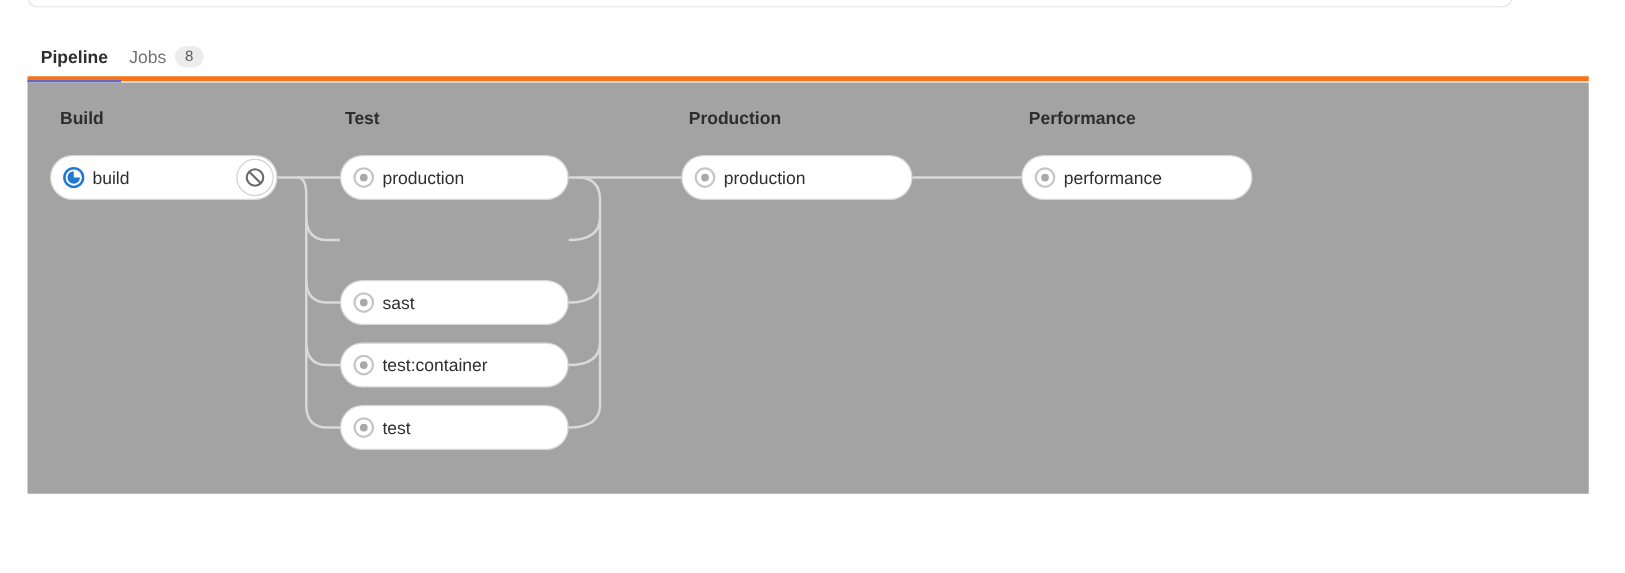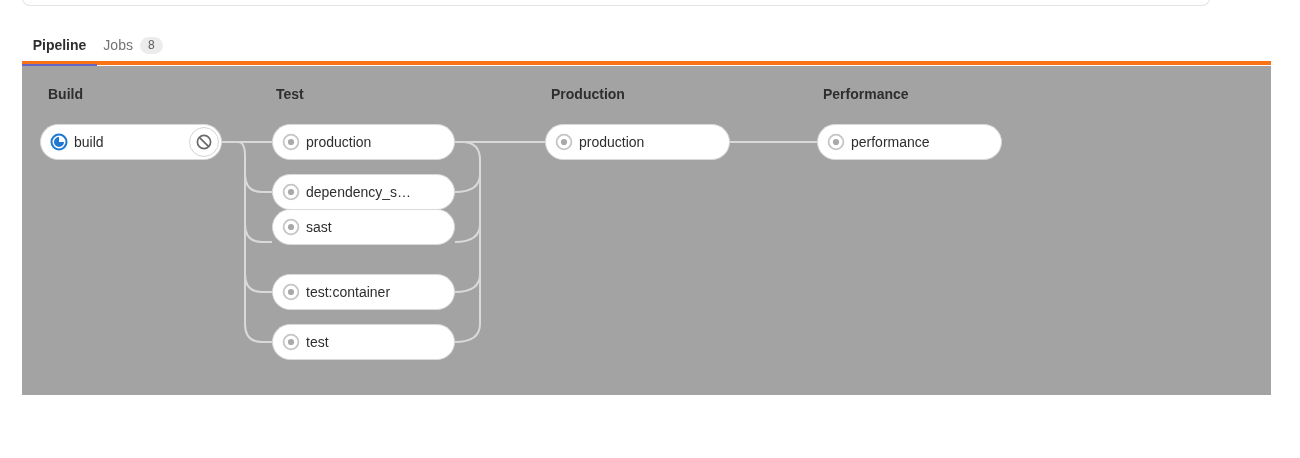--- a/index.html
+++ b/index.html
@@ -100,30 +100,21 @@
 
     <div class="pill" style="left:250px; top:58px; width:183px">
       <span class="sicon">
         <svg width="18" height="18" viewBox="0 0 18 18">
           <circle cx="9" cy="9" r="7.4" fill="#fff" stroke="#c5c5c5" stroke-width="1.8"></circle>
           <circle cx="9" cy="9" r="3.1" fill="#a9a9a9"></circle>
         </svg>
       </span>
       <span class="jlabel">production</span>
     </div>
-    <div class="pill" style="left:250px; top:108px; width:183px">
-      <span class="sicon">
-        <svg width="18" height="18" viewBox="0 0 18 18">
-          <circle cx="9" cy="9" r="7.4" fill="#fff" stroke="#c5c5c5" stroke-width="1.8"></circle>
-          <circle cx="9" cy="9" r="3.1" fill="#a9a9a9"></circle>
-        </svg>
-      </span>
-      <span class="jlabel">dependency_s…</span>
-    </div>
-    <div class="pill" style="left:250px; top:143px; width:183px">
+    <div class="pill" style="left:250px; top:158px; width:183px">
       <span class="sicon">
         <svg width="18" height="18" viewBox="0 0 18 18">
           <circle cx="9" cy="9" r="7.4" fill="#fff" stroke="#c5c5c5" stroke-width="1.8"></circle>
           <circle cx="9" cy="9" r="3.1" fill="#a9a9a9"></circle>
         </svg>
       </span>
       <span class="jlabel">sast</span>
     </div>
     <div class="pill" style="left:250px; top:208px; width:183px">
       <span class="sicon">

